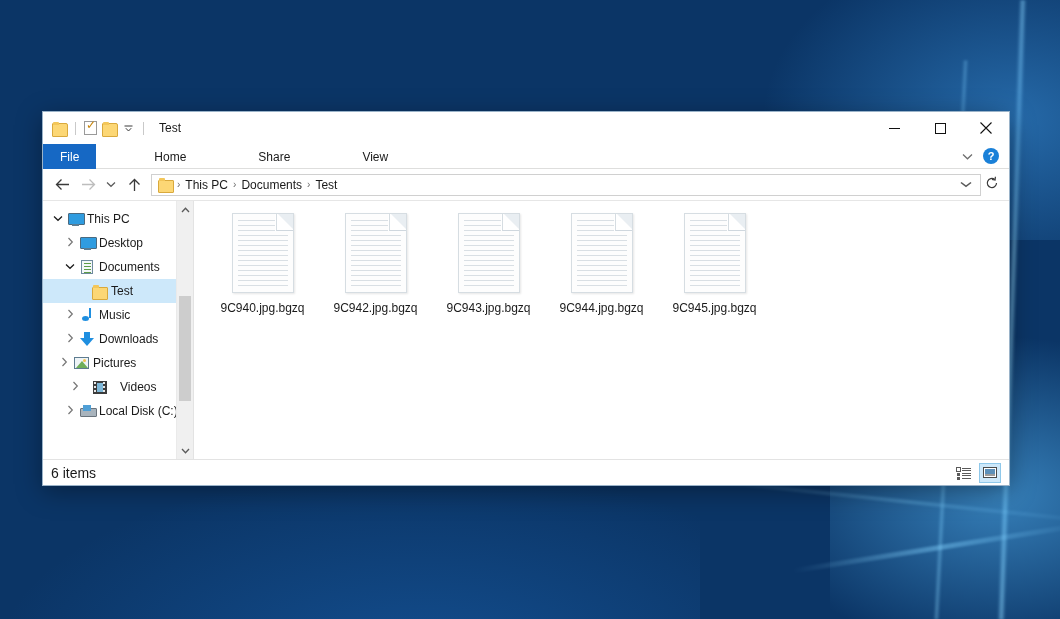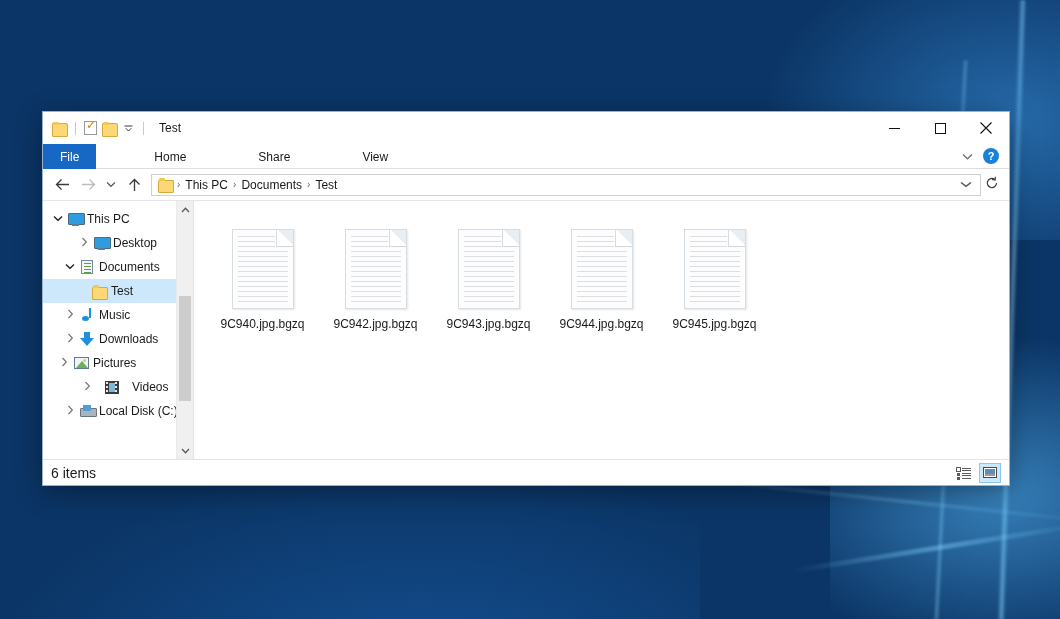--- a/index.html
+++ b/index.html
@@ -266,21 +266,21 @@
   .content {
     flex: 1 1 auto; background: #fff; position: relative;
     padding: 12px 0 0 12px;
     display: flex; flex-wrap: wrap;
     align-content: flex-start;
     overflow: hidden;
   }
   .file-item {
     width: 113px; height: 122px;
     display: flex; flex-direction: column; align-items: center;
-    margin: 16px 0 6px 0;
+    margin: 0 0 6px 0;
   }
   .doc-icon {
     width: 62px; height: 80px; position: relative;
     background: #fdfdfd;
     border: 1px solid #d6dde2;
     border-top-right-radius: 0;
     box-shadow: 1px 1px 2px rgba(0,0,0,.10);
     overflow: hidden;
   }
   .doc-icon .fold {
@@ -476,21 +476,21 @@
           <svg width="10" height="7" viewBox="0 0 10 7">
               <path d="M1 1.5 L5 5.3 L9 1.5" stroke="#1a1a1a" fill="none" stroke-width="1.2"></path>
             </svg>
         </span>
         <span class="nav-ico">
             <span class="ic-monitor"></span>
           </span>
         <span class="nav-label">This PC</span>
       </div>
 
-      <div class="nav-item" style="padding-left:33px;">
+      <div class="nav-item" style="padding-left:19px;">
         <span class="nav-exp">
           <svg width="7" height="10" viewBox="0 0 7 10">
               <path d="M1.5 1 L5.3 5 L1.5 9" stroke="#767676" fill="none" stroke-width="1.2"></path>
             </svg>
         </span>
         <span class="nav-ico">
             <span class="ic-monitor"></span>
           </span>
         <span class="nav-label">Desktop</span>
       </div>
@@ -543,21 +543,21 @@
           <svg width="7" height="10" viewBox="0 0 7 10">
               <path d="M1.5 1 L5.3 5 L1.5 9" stroke="#767676" fill="none" stroke-width="1.2"></path>
             </svg>
         </span>
         <span class="nav-ico">
             <span class="ic-pic"></span>
           </span>
         <span class="nav-label">Pictures</span>
       </div>
 
-      <div class="nav-item" style="padding-left:36px;gap:8px;">
+      <div class="nav-item" style="padding-left:24px;gap:8px;">
         <span class="nav-exp">
           <svg width="7" height="10" viewBox="0 0 7 10">
               <path d="M1.5 1 L5.3 5 L1.5 9" stroke="#767676" fill="none" stroke-width="1.2"></path>
             </svg>
         </span>
         <span class="nav-ico">
             <span class="ic-film"></span>
           </span>
         <span class="nav-label">Videos</span>
       </div>

